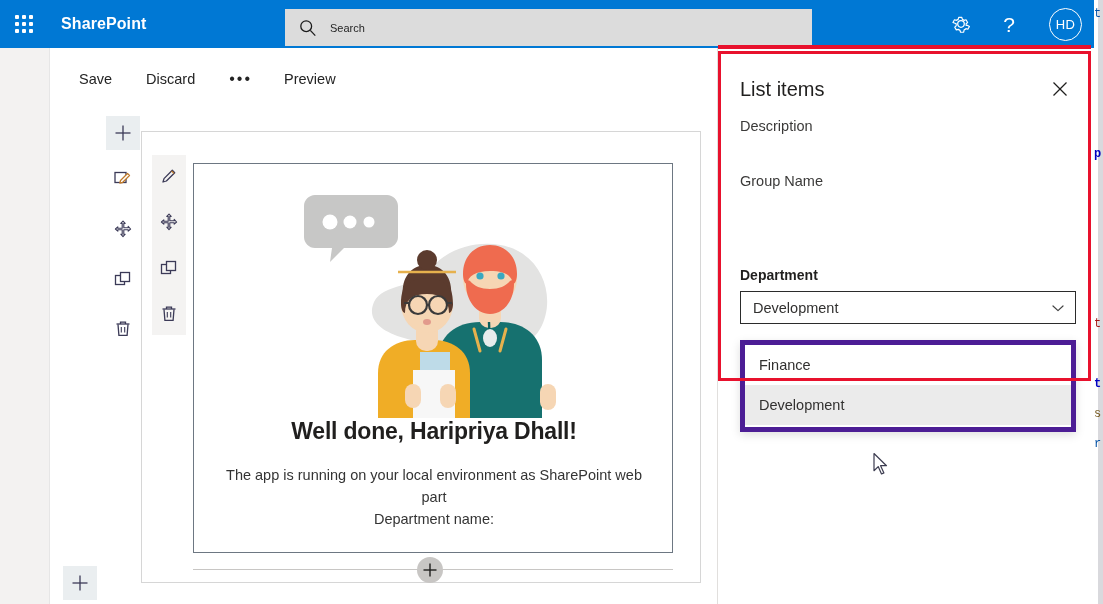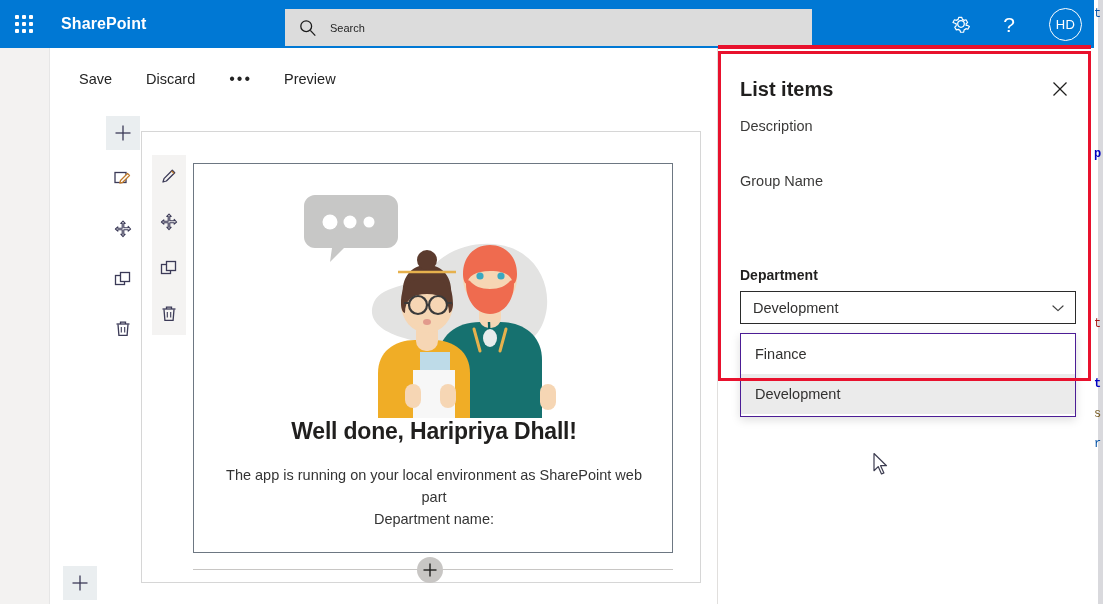--- a/index.html
+++ b/index.html
@@ -119,43 +119,43 @@
 
   
   .panel {
     position: absolute; left: 717px; top: 48px; width: 377px; height: 556px;
     background: #fff; border-left: 1px solid #e1dfdd;
   }
   .panel-head {
     position: absolute; left: 22px; top: 24px; width: 334px; height: 34px;
     display: flex; align-items: center; justify-content: space-between;
   }
-  .panel-title { font-size: 20px; font-weight: bold; color: #201f1e; }
+  .panel-title { font-size: 20px; font-weight: normal; color: #201f1e; }
   .panel-close { width: 28px; height: 28px; display:flex; align-items:center; justify-content:center; cursor:pointer; color:#201f1e; }
 
   .field-label-plain {
     position: absolute; left: 22px; font-size: 14.5px; color: #3b3a39;
   }
   .lbl-description { top: 70px; }
   .lbl-groupname  { top: 125px; }
   .lbl-department {
     position: absolute; left: 22px; top: 219px; font-size: 14px; font-weight: bold; color: #201f1e;
   }
 
   .dropdown {
     position: absolute; left: 22px; top: 243px; width: 336px; height: 33px;
     border: 1px solid #2b2b2b; background: #fff;
     display: flex; align-items: center; padding: 0 10px 0 12px; cursor: pointer;
   }
   .dd-value { font-size: 14.5px; color: #323130; flex: 1; }
   .dd-caret { width: 14px; height: 14px; color: #424242; }
 
   .dd-list {
-    position: absolute; left: 22px; top: 285px; width: 336px;
-    background: #fff; border: 1px solid #4c1d95;
+    position: absolute; left: 22px; top: 292px; width: 336px;
+    background: #fff; border: 5px solid #4c1d95;
     box-shadow: 0 3px 9px rgba(0,0,0,.13);
     padding-bottom: 2px;
   }
   .dd-opt {
     height: 40px; display: flex; align-items: center; padding-left: 14px;
     font-size: 14.5px; color: #323130; cursor: pointer;
   }
   .dd-opt.selected { background: #ebebeb; }
 
   

